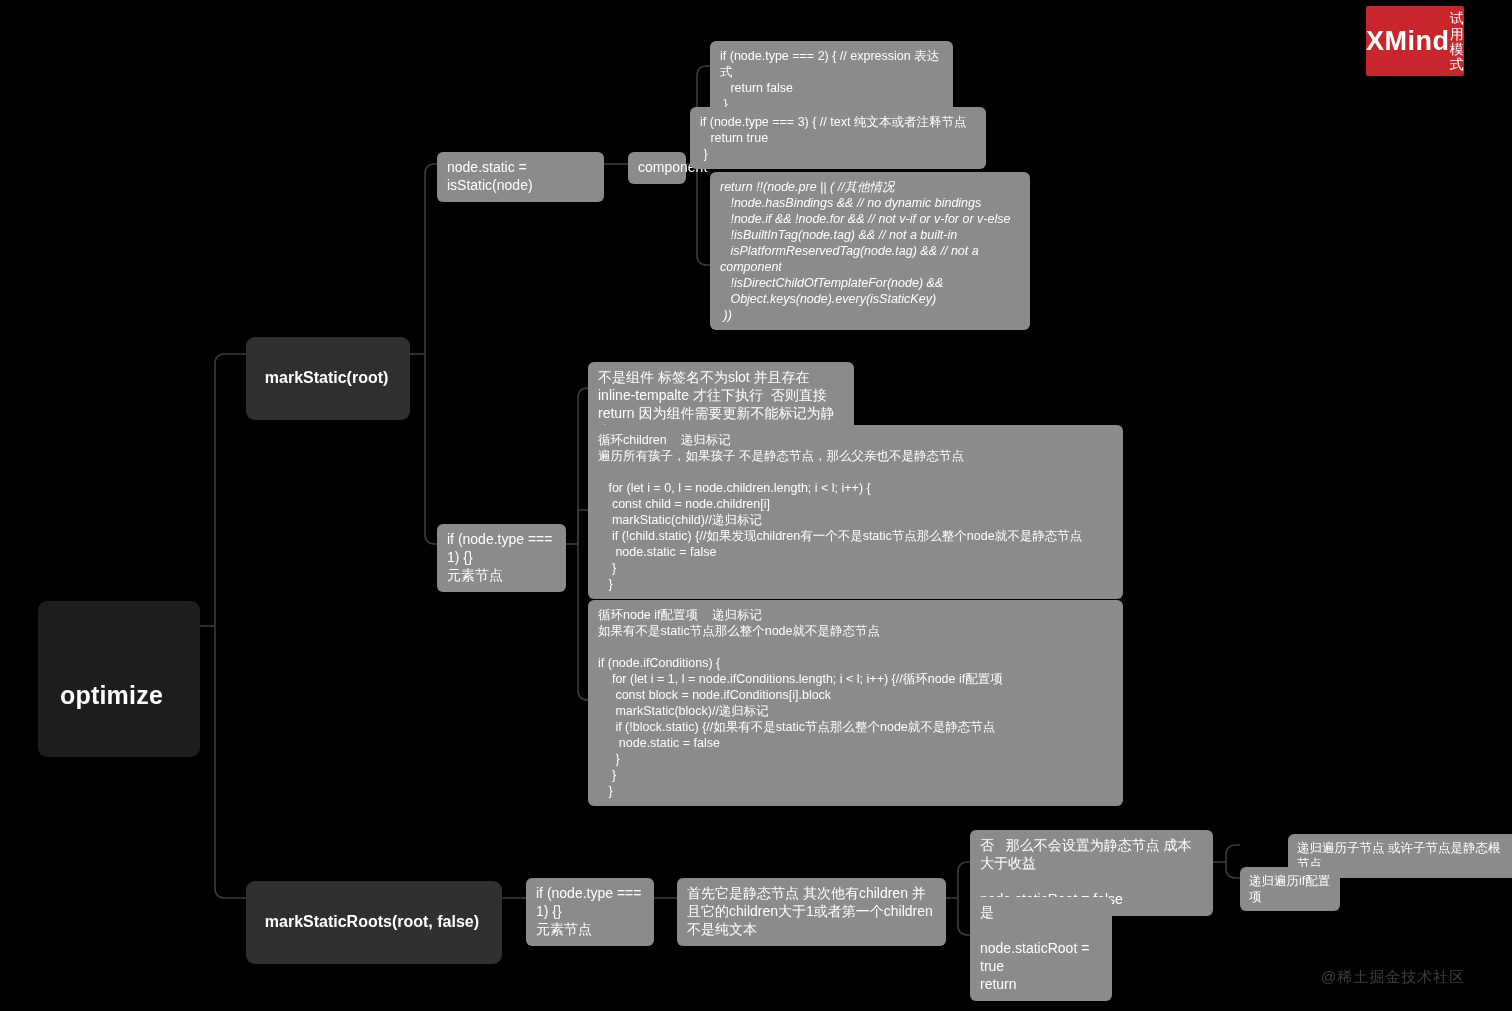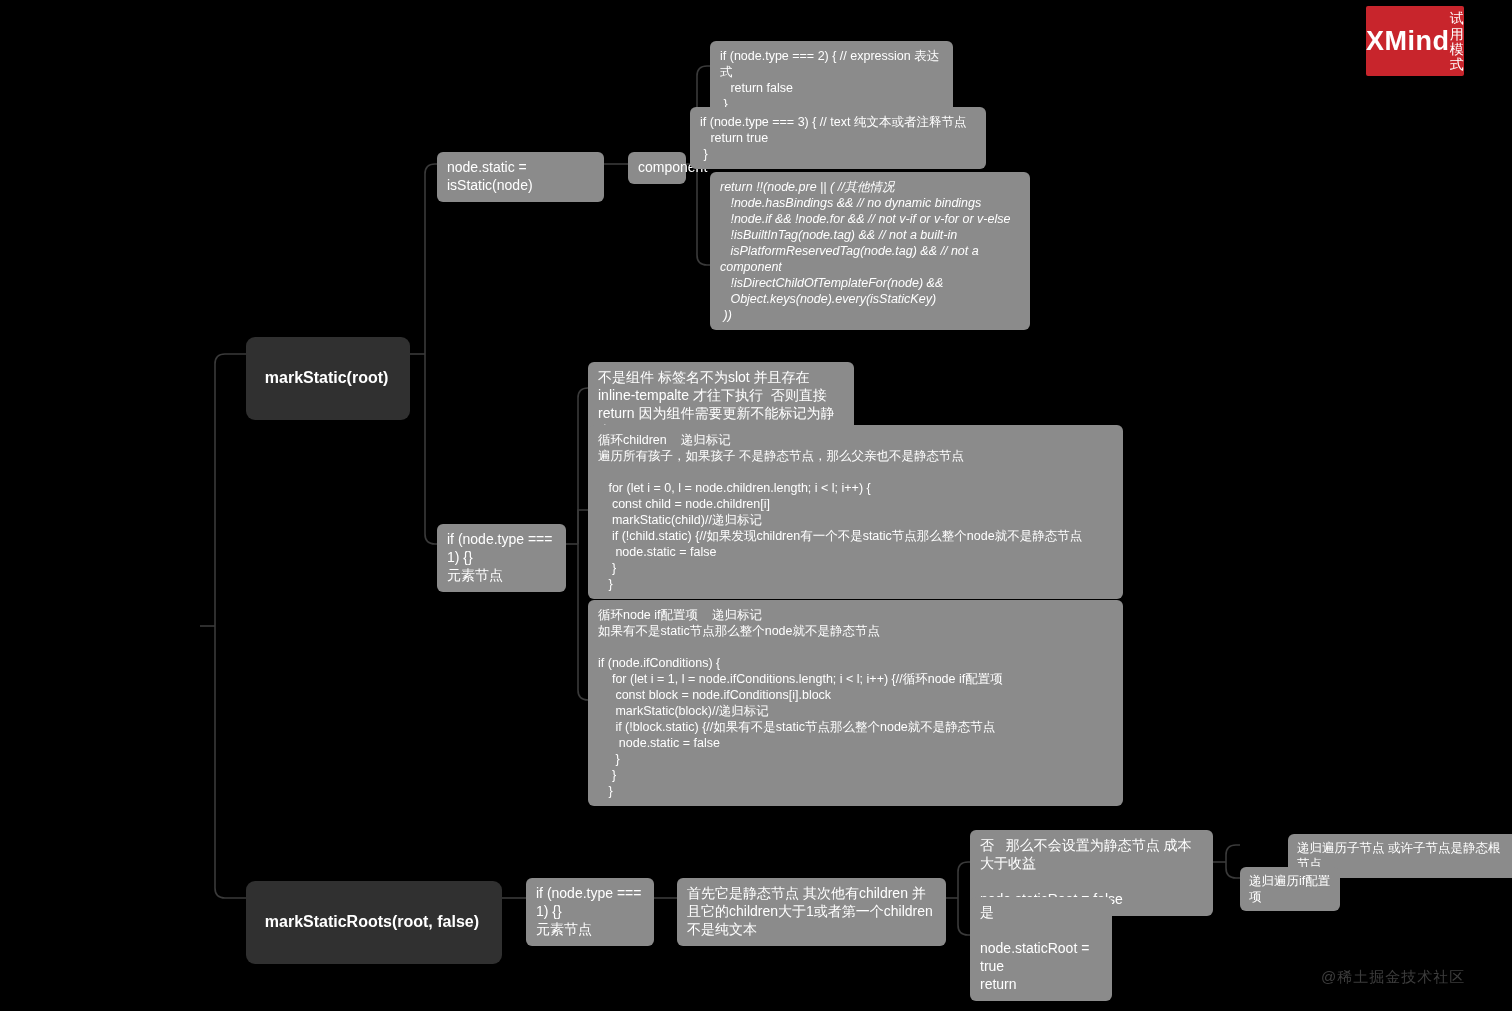--- a/index.html
+++ b/index.html
@@ -133,20 +133,23 @@
       <path d="M946 898 L958 898"></path>
       <path d="M958 898 L958 872 Q958 862 968 862 L970 862"></path>
       <path d="M958 898 L958 925 Q958 935 968 935 L970 935"></path>
 
       <path d="M1213 862 L1226 862"></path>
       <path d="M1226 862 L1226 855 Q1226 845 1236 845 L1240 845"></path>
       <path d="M1226 862 L1226 868 Q1226 878 1236 878 L1240 878"></path>
     </g>
   </svg>
 
+  <div class="node root" style="left:38px; top:601px; width:162px;">
+    <span>optimize</span>
+  </div>
 
   <div class="node branch" style="left:246px; top:337px; width:164px;">
     <span>markStatic(root)</span>
   </div>
 
   <div class="node branch" style="left:246px; top:881px; width:256px;">
     <span>markStaticRoots(root, false)</span>
   </div>
 
   <div class="node leaf" style="left:437px; top:152px; width:167px;">node.static = isStatic(node)</div>

